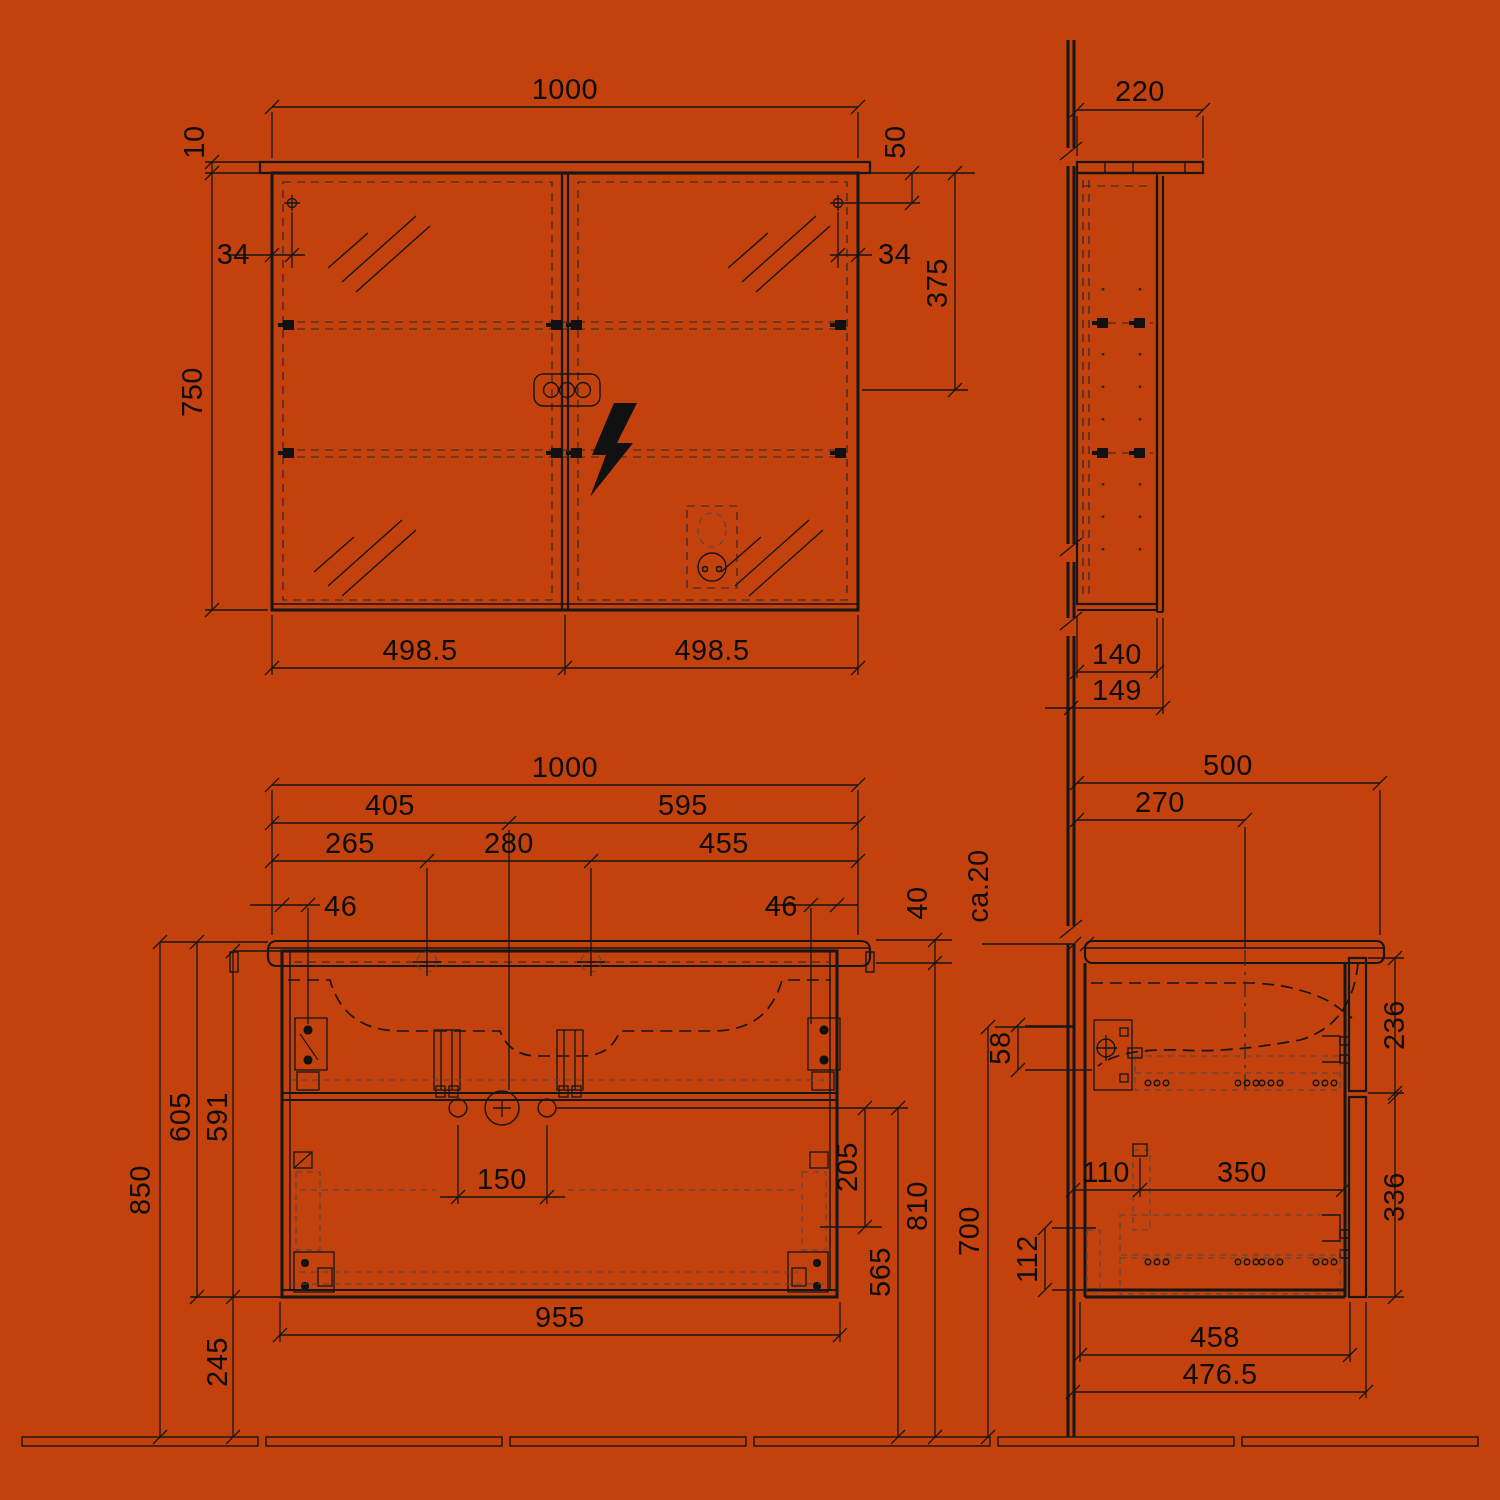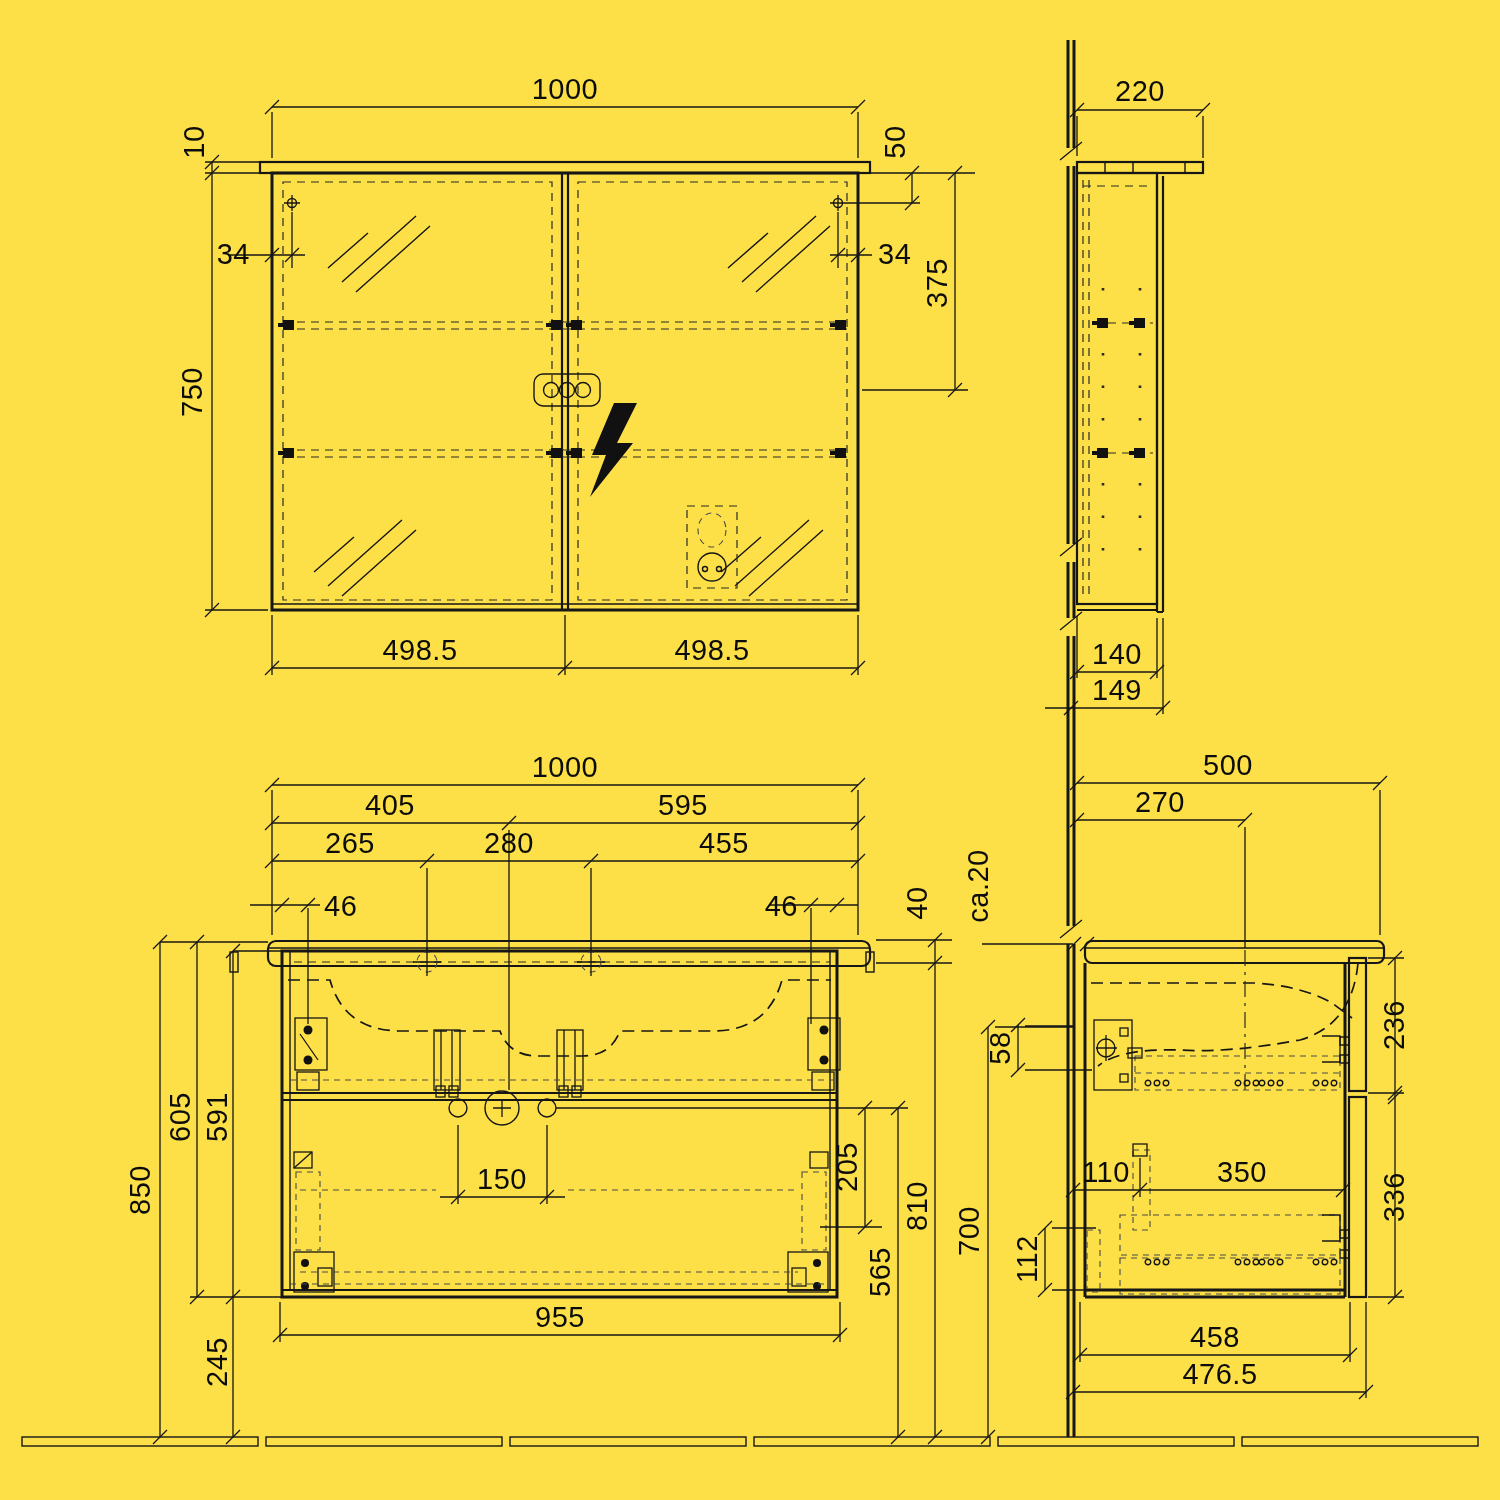--- a/index.html
+++ b/index.html
@@ -1,16 +1,16 @@
 <!DOCTYPE html>
 <html><head>
 <meta charset="utf-8">
 <style>
   html,body { margin:0; padding:0; background:#fff; }
-  .page { width:1500px; height:1500px; background:#fde047; position:relative; }
+  .page { width:1500px; height:1500px; background:#c2410c; position:relative; }
   svg { display:block; }
   .ln   { stroke:#161616; stroke-width:2.2; fill:none; stroke-linecap:butt; }
   .thk  { stroke-width:3; }
   .th   { stroke-width:1.4; }
   .dsh  { stroke:#161616; stroke-width:1.7; fill:none; stroke-dasharray:12 7; }
   .dsh2 { stroke:#2a2a2a; stroke-width:1.2; fill:none; stroke-dasharray:8 6; }
   .dshf { stroke:#4a4a4a; stroke-width:1.1; fill:none; stroke-dasharray:6 5; }
   .ddot { stroke:#2a2a2a; stroke-width:1.2; fill:none; stroke-dasharray:16 6 3 6; }
   .dim  { stroke:#161616; stroke-width:1.3; fill:none; }
   .pin  { stroke:#2a2a2a; stroke-width:2.6; fill:none; stroke-dasharray:2.5 30; }

